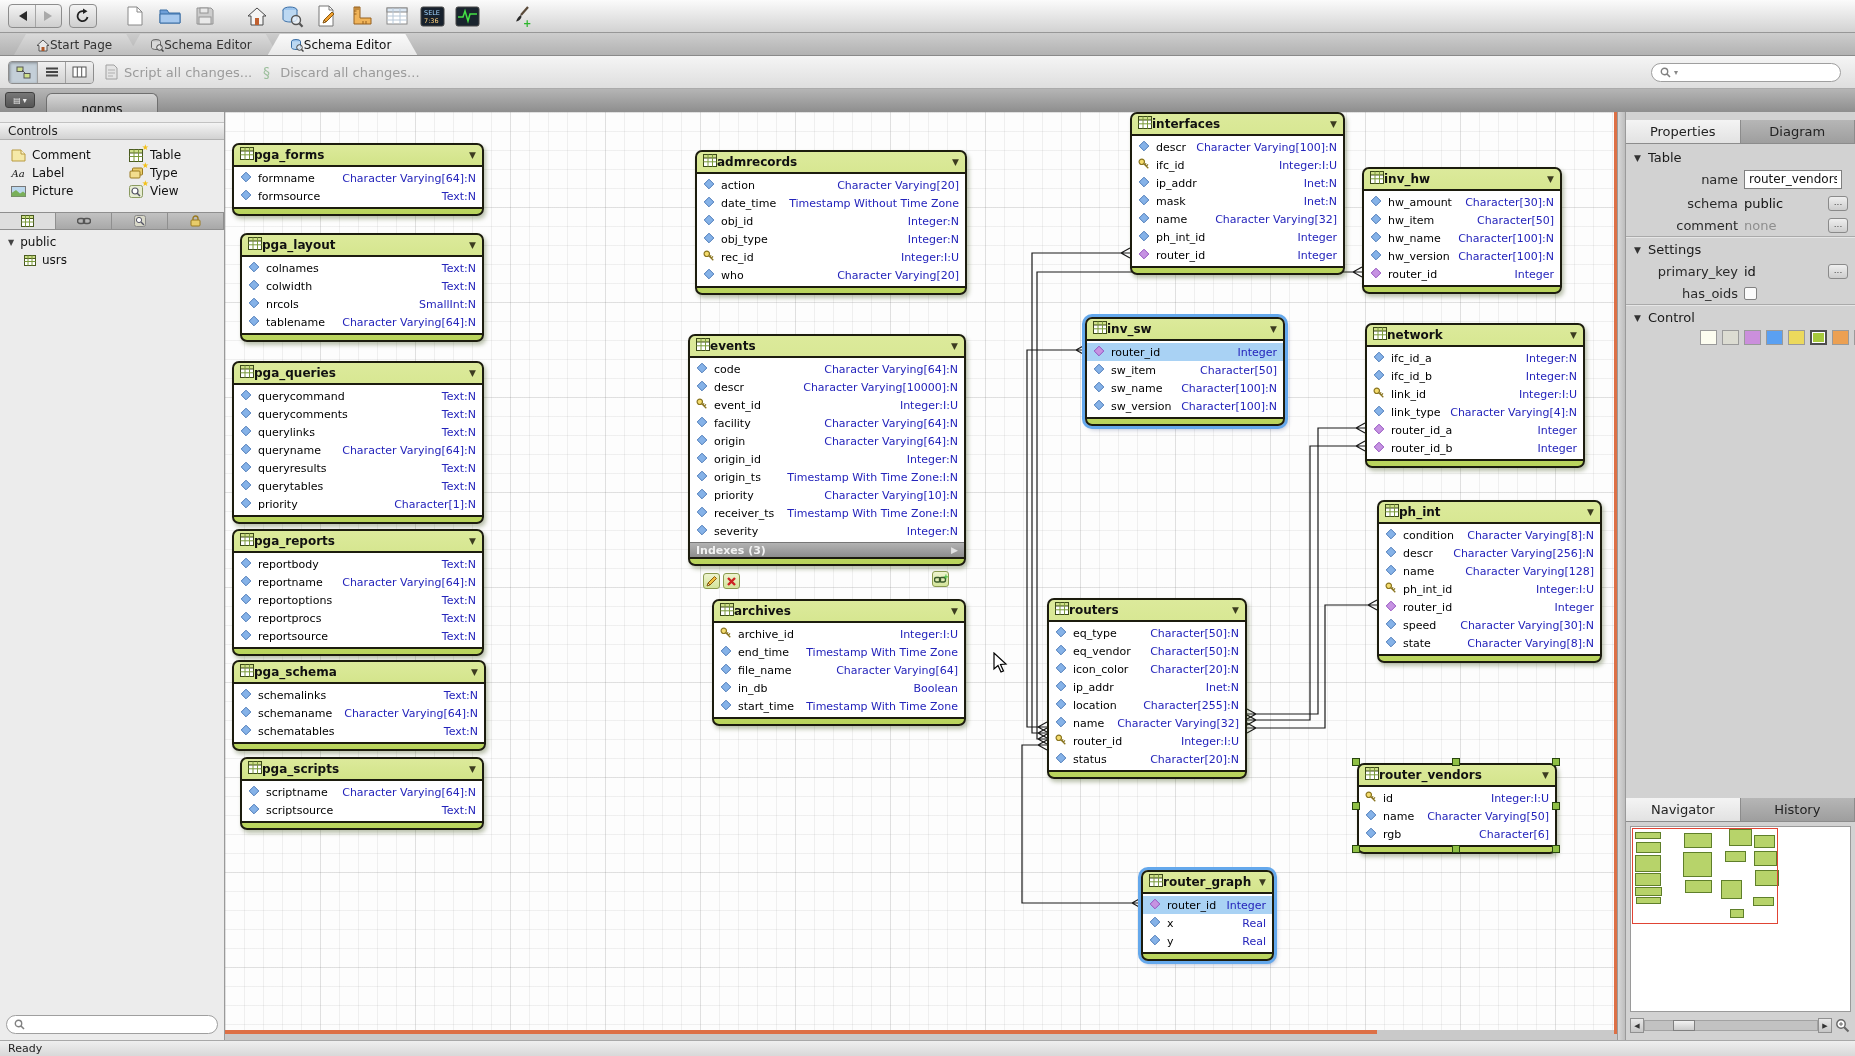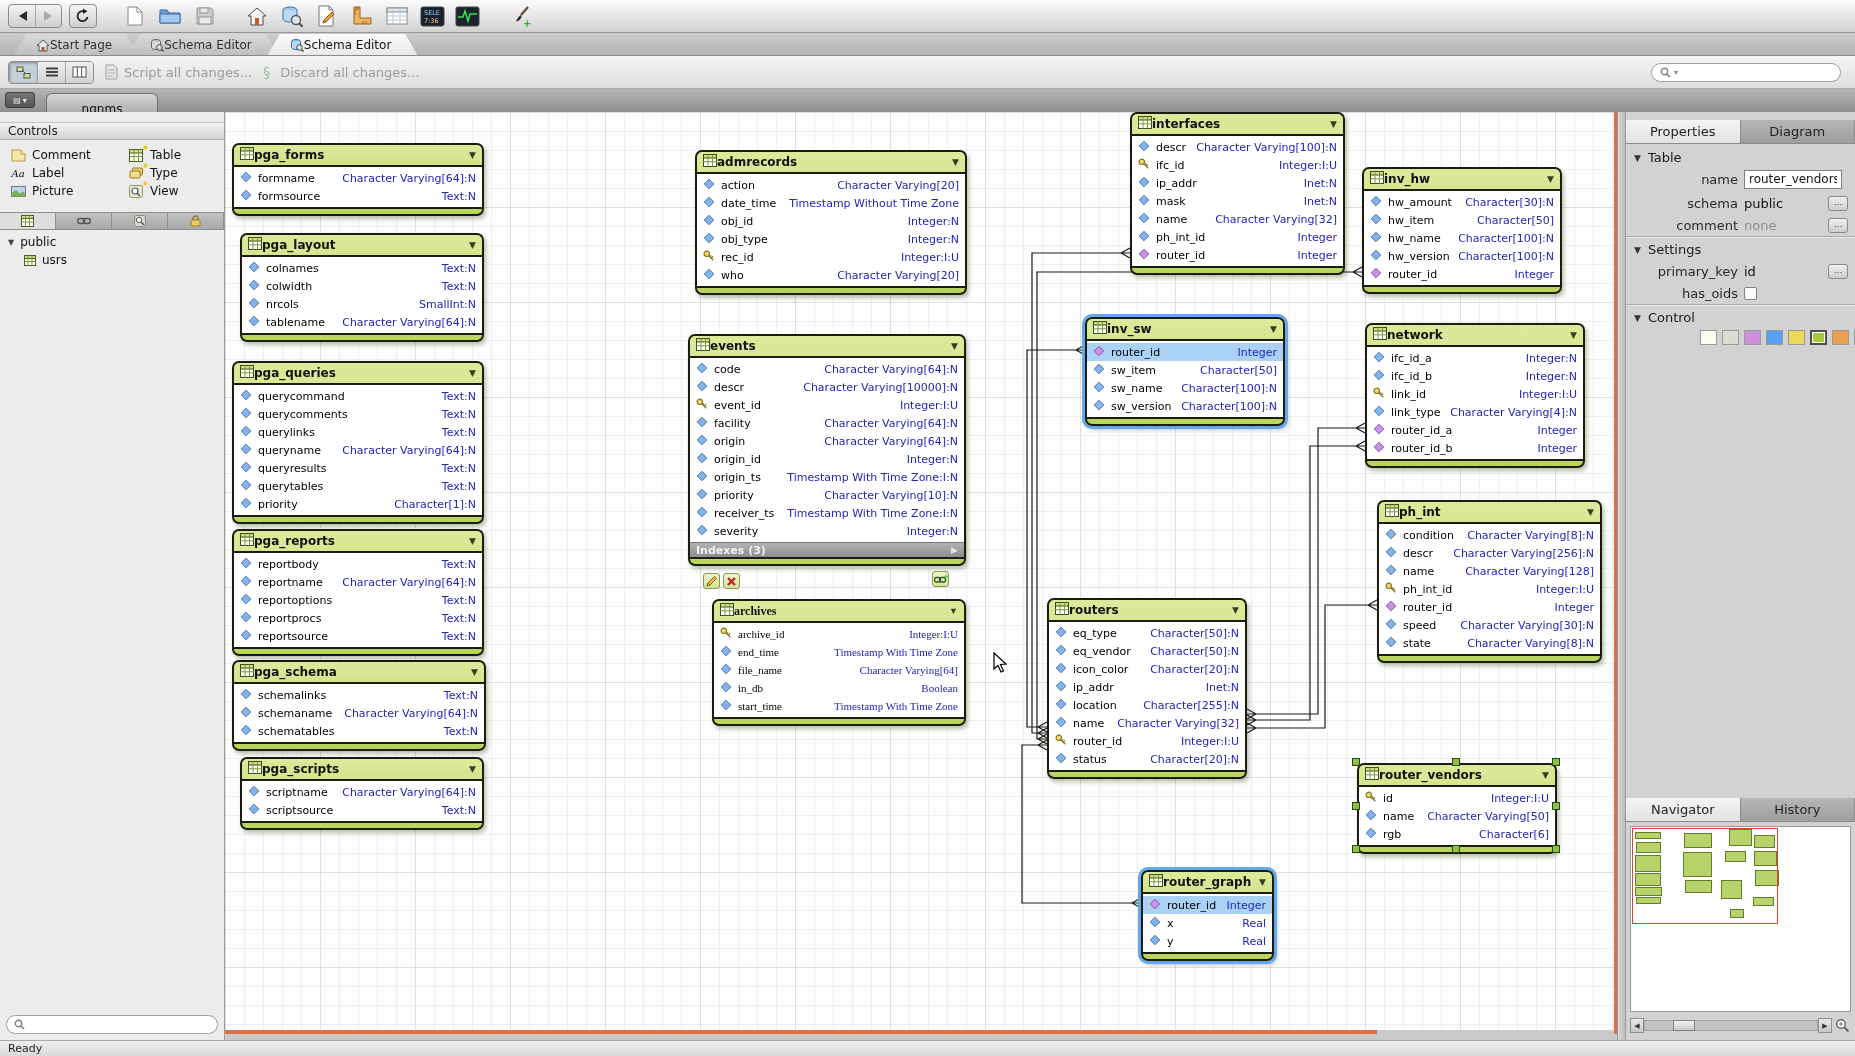--- a/index.html
+++ b/index.html
@@ -814,21 +814,21 @@
               </svg></span>
             <span class="fn">severity</span>
             <span class="ft">Integer:N</span>
           </div>
         </div>
         <div class="et-foot">
           <span>Indexes (3)</span>
           <span class="fa">▶</span>
         </div>
       </div>
-      <div class="etable" style="left: 480px; top: 487px; width: 254px; font-family: Liberation Serif, serif;">
+      <div class="etable" style="left: 480px; top: 487px; width: 254px;">
         <div class="et-head">
           <span><svg width="14" height="13">
               <rect x="0.5" y="0.5" width="13" height="12" fill="#fff" stroke="#3c4a18"></rect>
               <rect x="0.5" y="0.5" width="13" height="3.5" fill="#cfe08a" stroke="#3c4a18"></rect>
               <path d="M0.5 7.8 H13.5 M5 0.5 V12.5 M9.5 0.5 V12.5" stroke="#7a9a3a"></path>
             </svg></span>
           <span class="et-title">archives</span>
           <span class="et-caret">▼</span>
         </div>
         <div class="et-body">

